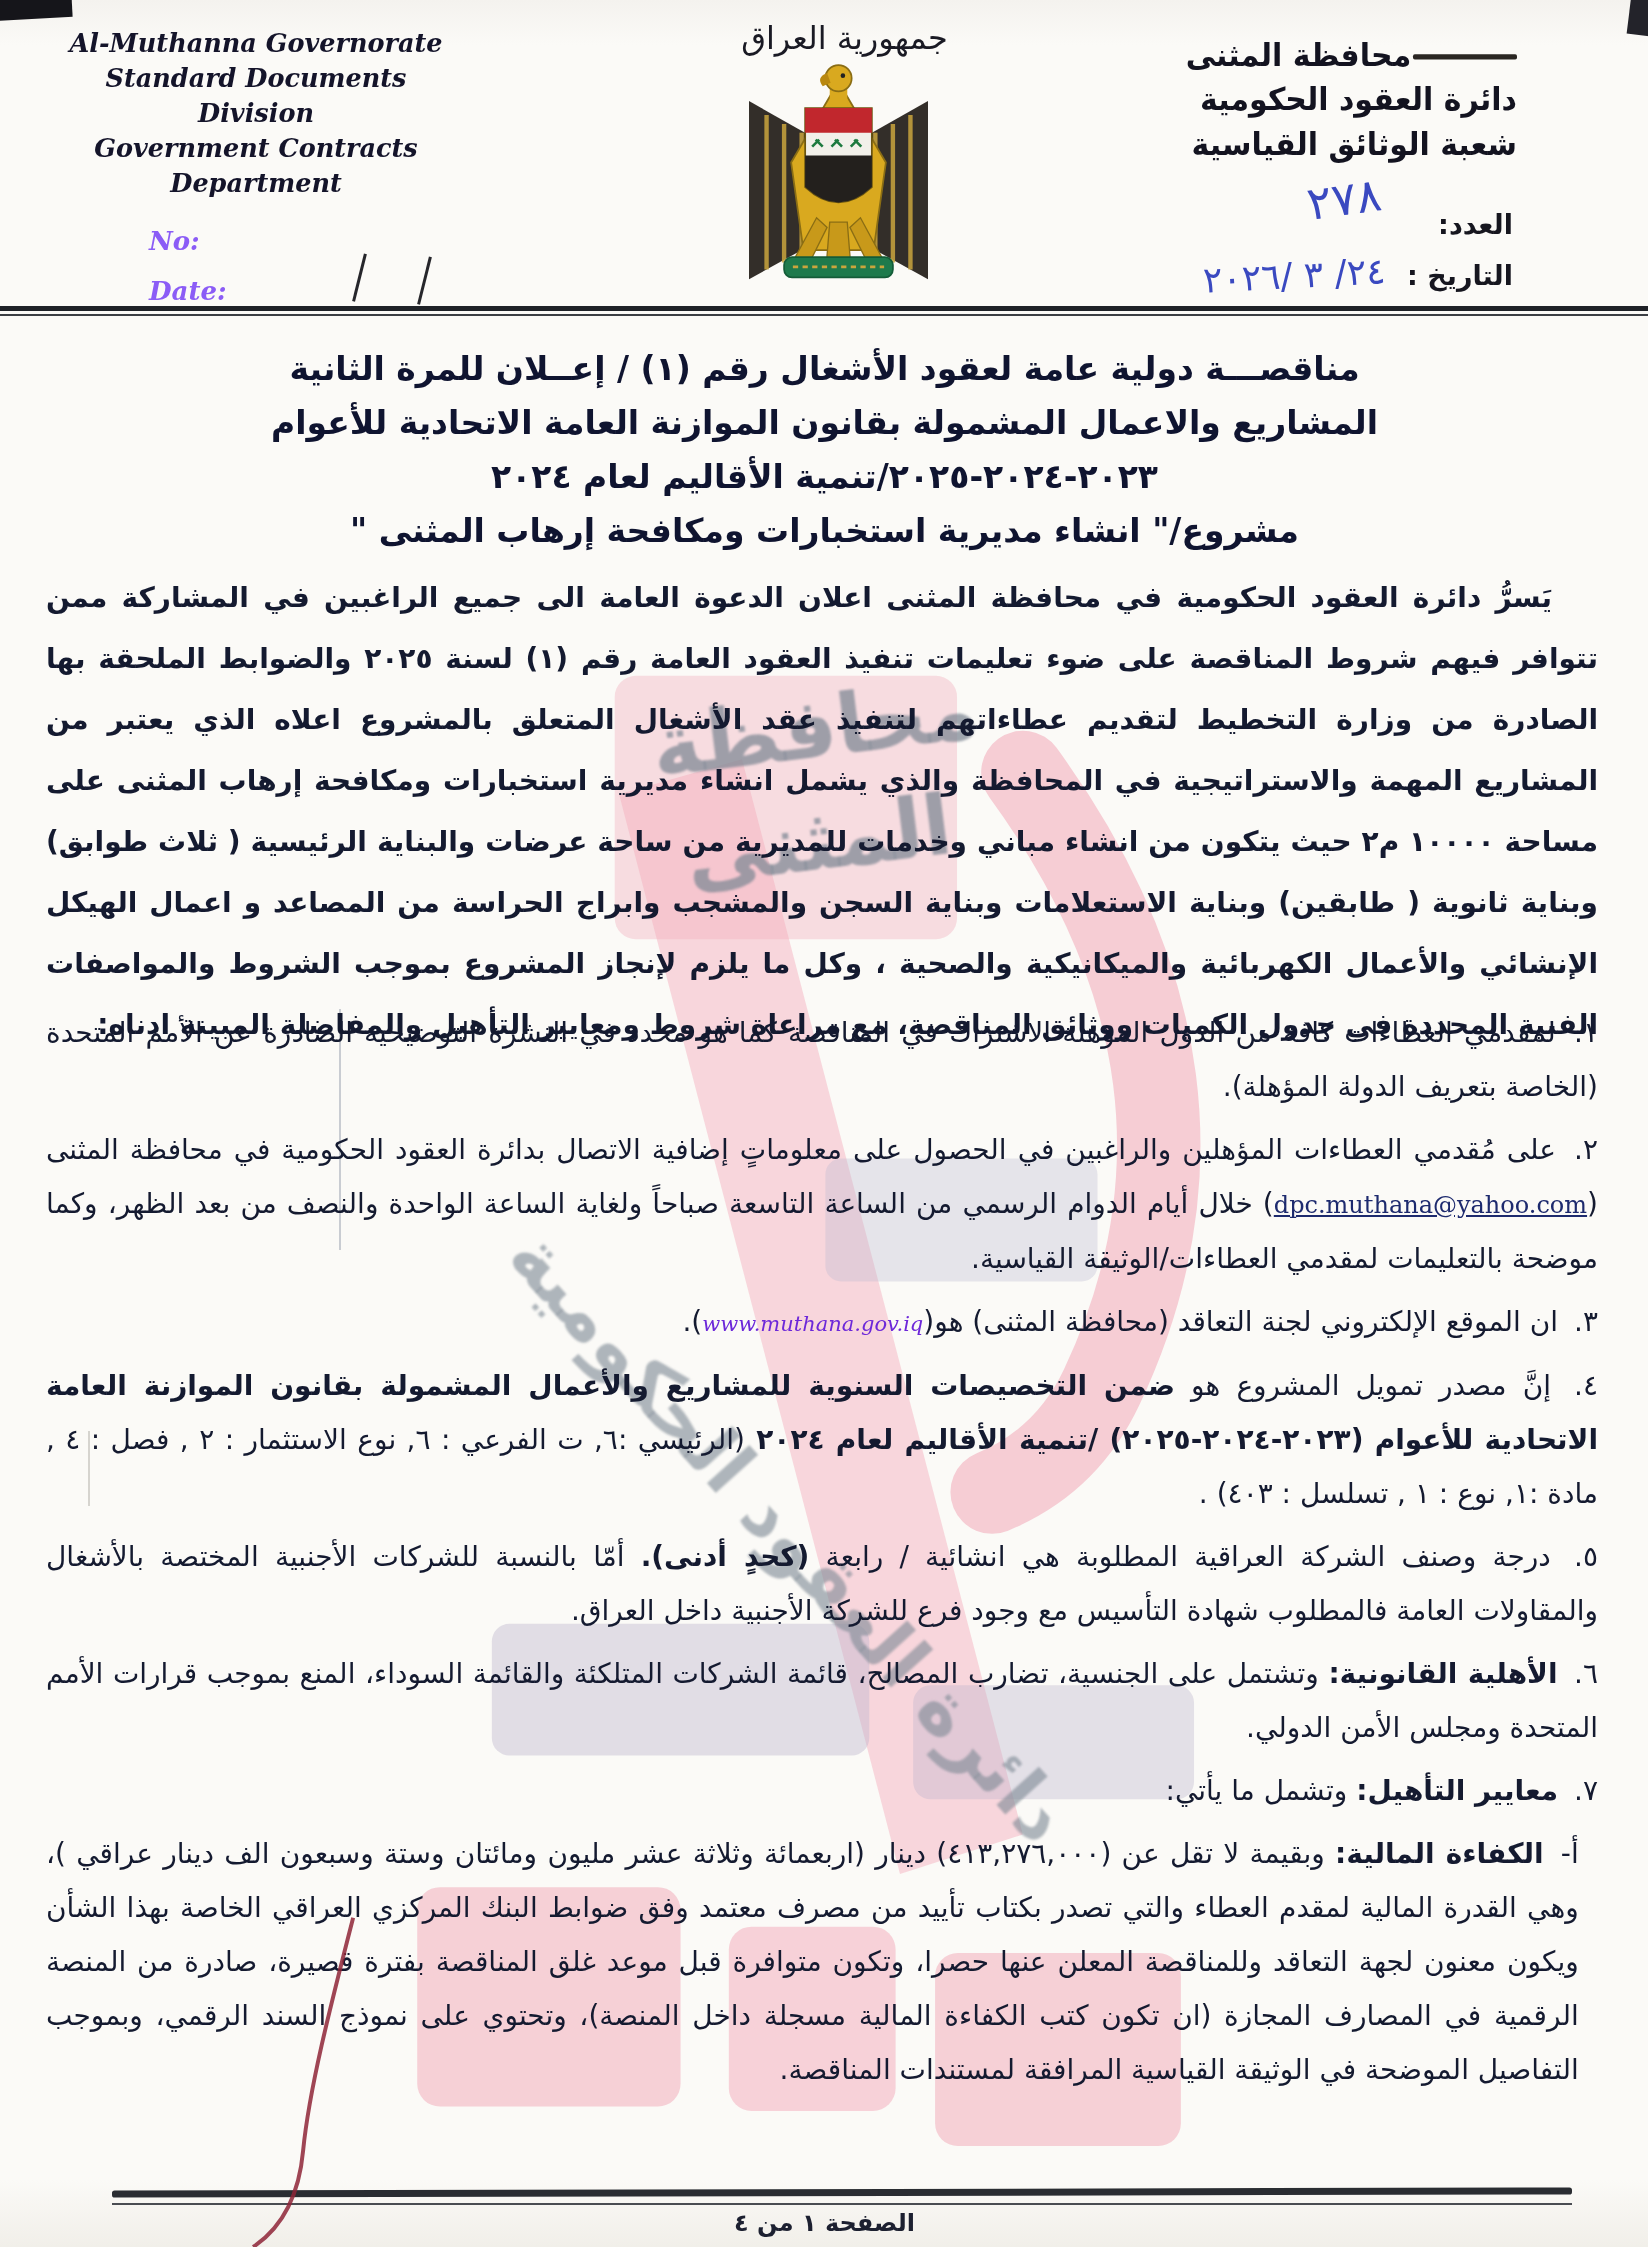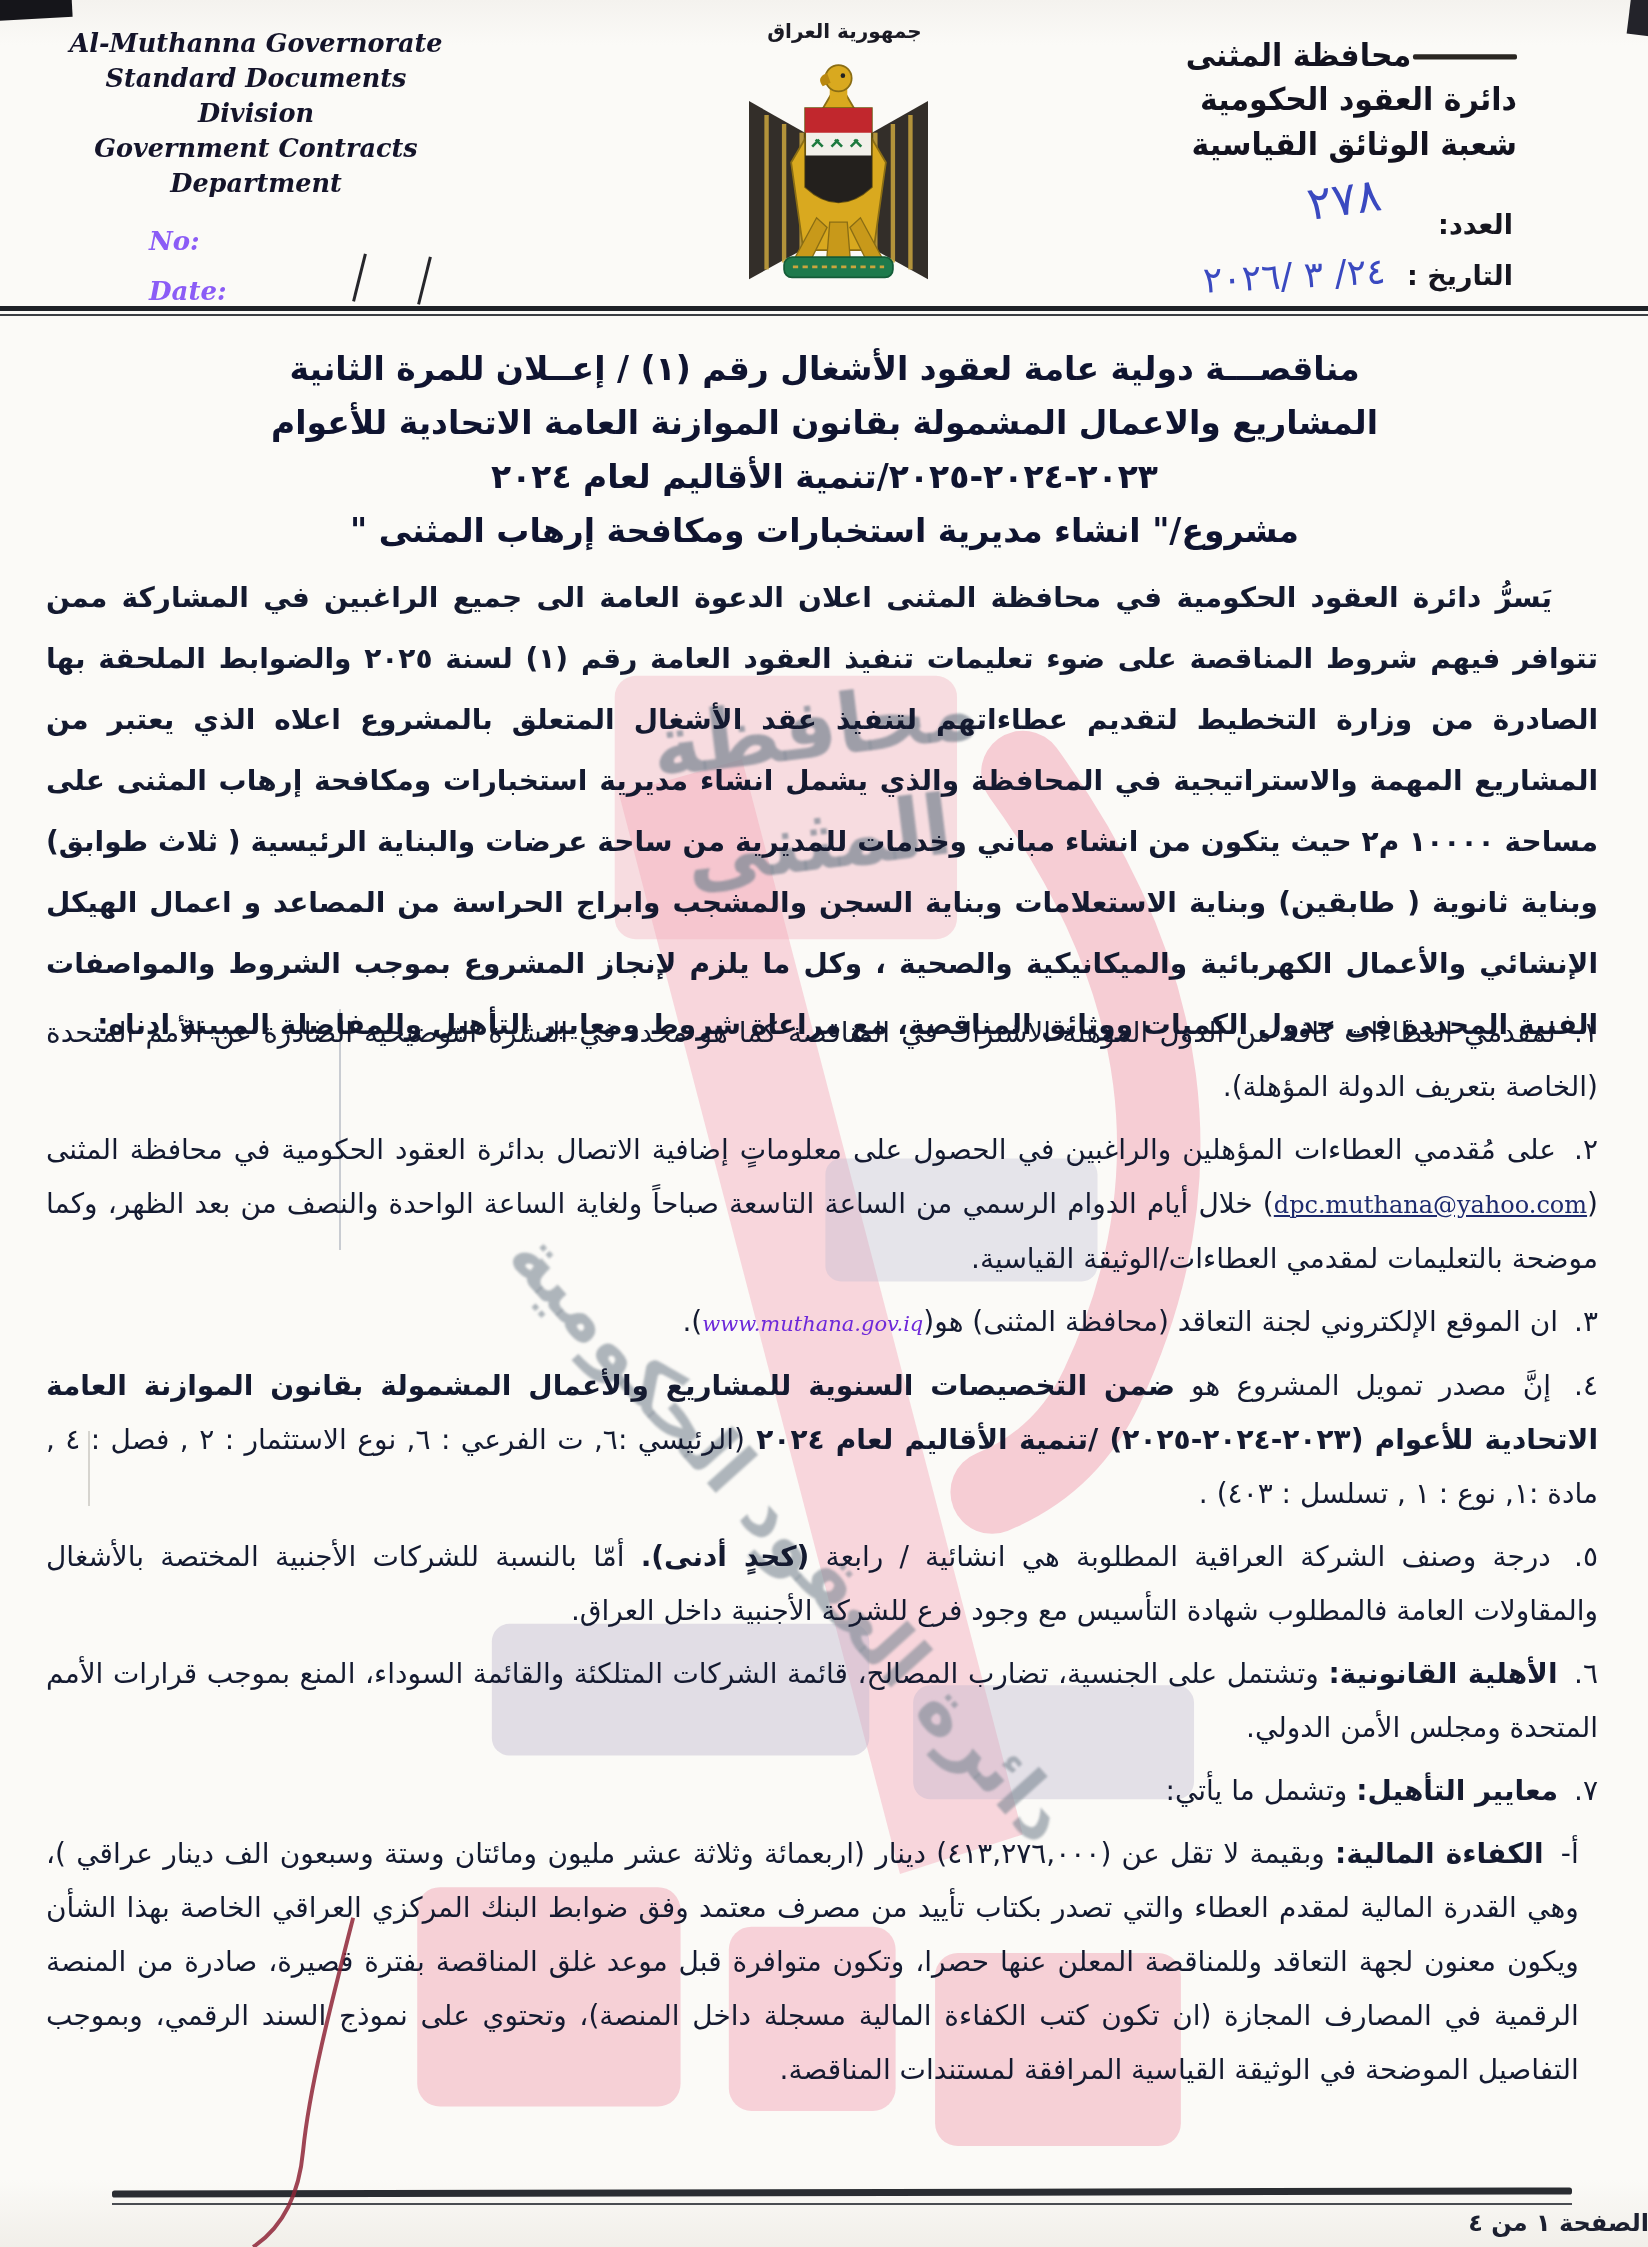--- a/index.html
+++ b/index.html
@@ -16,21 +16,21 @@
   .vline2{left:88px;top:1431px;width:1.8px;height:75px;background:#d6d4cf;}
   
   .org-en{left:63px;top:26px;width:386px;text-align:center;
     font-family:"DejaVu Serif",serif;font-style:italic;font-weight:bold;
     font-size:25.5px;line-height:35px;color:#14142a;}
   .no-date{left:149px;top:216px;font-family:"DejaVu Serif",serif;font-style:italic;
     font-weight:bold;font-size:26px;line-height:50px;color:#8b5cf6;}
   .slash1{left:358px;top:253px;width:2.6px;height:49px;background:#26262b;transform:rotate(14deg);}
   .slash2{left:423px;top:256px;width:2.6px;height:49px;background:#26262b;transform:rotate(14deg);}
   .emblem-caption{left:704px;top:19.3px;width:281px;text-align:center;
-    font-weight:bold;font-size:20px;color:#1a1a24;}
+    font-weight:normal;font-size:32px;color:#1a1a24;}
   .org-ar{right:132px;top:35px;width:439px;direction:rtl;text-align:right;
     font-weight:800;font-size:30px;line-height:43px;color:#131320;transform:scaleY(1.04);}
   .org-ar .l1{white-space:nowrap;}
   .kashida-bar{display:inline-block;width:104px;height:4.4px;background:#2a2622;
     vertical-align:middle;margin-left:1.8px;border-radius:1.8px;}
   .lbl-num{right:136px;top:209px;direction:rtl;font-weight:bold;font-size:27px;color:#16161f;}
   .val-num{right:268px;top:172px;direction:rtl;font-size:46px;letter-spacing:14px;
     color:#3a49c0;transform:rotate(-8deg);}
   .lbl-date{right:136px;top:260px;direction:rtl;font-weight:bold;font-size:27px;color:#16161f;}
   .val-date{right:263px;top:255px;direction:rtl;font-size:36px;letter-spacing:2.6px;
@@ -48,21 +48,21 @@
   .list p.item.sub{padding-right:19.3px;}
   .list .num{padding-left:7px;}
   .bold{font-weight:bold;}
   .email{color:#1d2a6e;text-decoration:underline;font-family:"DejaVu Serif",serif;
     font-size:24px;unicode-bidi:embed;}
   .url{color:#6d28d9;font-family:"DejaVu Serif",serif;font-size:21px;unicode-bidi:embed;font-style:italic;}
   
   .rule-bottom{left:112px;right:77px;top:2189px;height:7px;background:#2a2d32;
     transform:rotate(-0.12deg);border-radius:2.6px;}
   .rule-bottom-thin{left:112px;right:77px;top:2203px;height:1.8px;background:#4a4d52;}
-  .footer-label{left:0;right:0;top:2209px;direction:rtl;
+  .footer-label{left:0;right:0;top:2209px;text-align:center;direction:rtl;
     font-weight:bold;font-size:24px;color:#1c2030;}
   
   .watermark{left:0;top:0;width:1649px;height:2247px;z-index:0;pointer-events:none;}
   .content-layer{position:absolute;inset:0;z-index:2;}
   .wm-word{position:absolute;font-weight:bold;color:rgba(128,138,150,0.75);
     filter:blur(1.1px);transform:rotate(-7deg);font-size:83px;}
   .wm-w1{left:651px;top:680px;}
   .wm-w2{left:685px;top:792px;}
   .wm-diag{position:absolute;left:377px;top:1492px;width:825px;text-align:center;
     font-weight:bold;font-size:75px;color:rgba(128,138,150,0.62);

